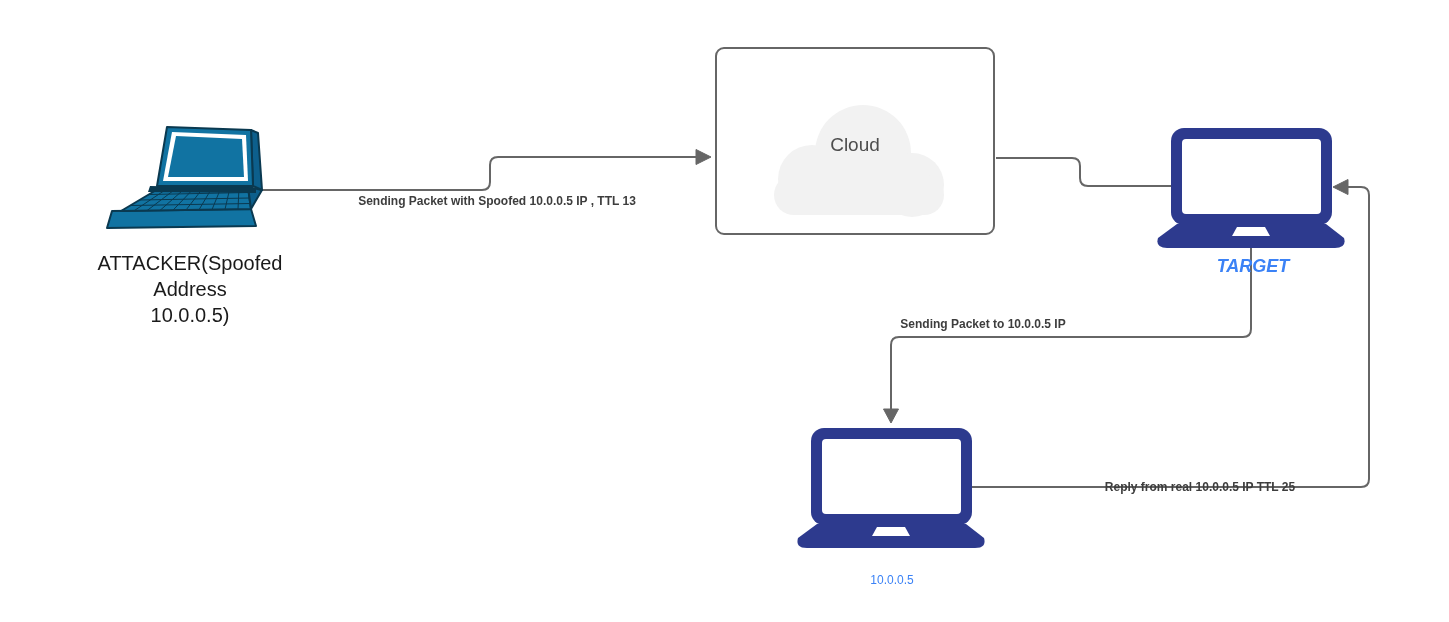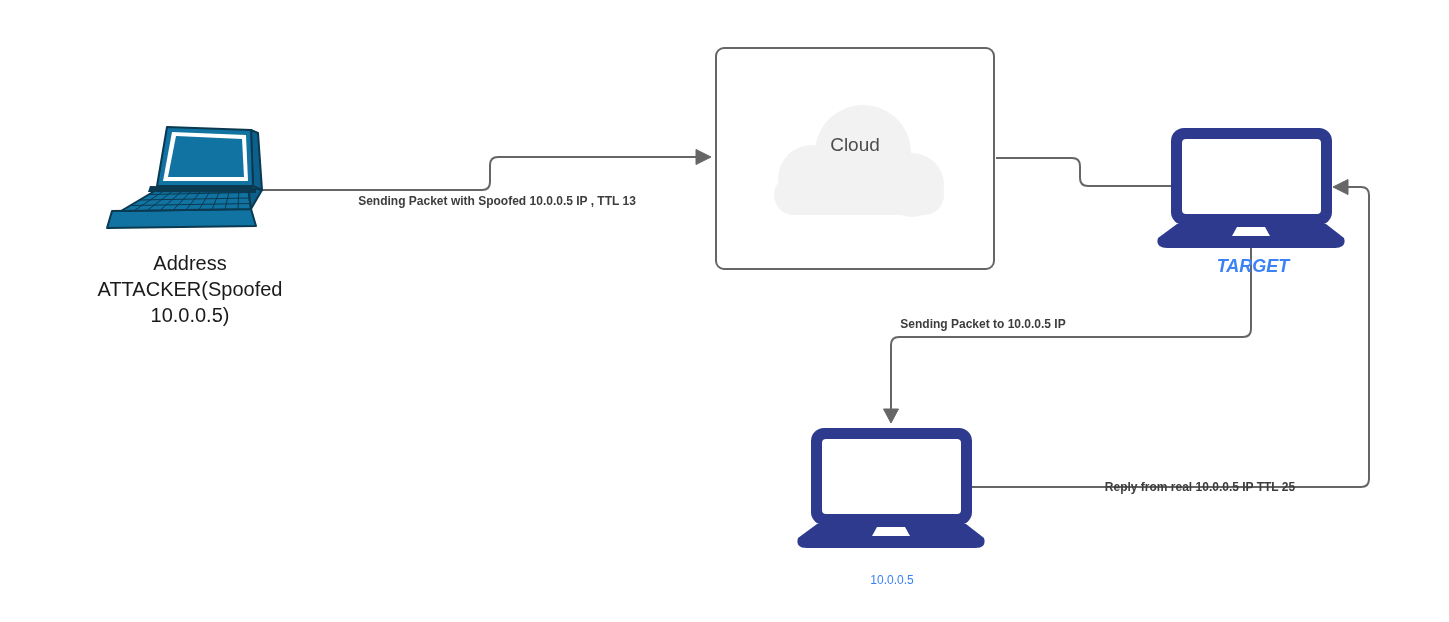--- a/index.html
+++ b/index.html
@@ -39,21 +39,21 @@
     line-height: 26px;
     color: #1a1a1a;
     z-index: 3;
   }
   .attacker-label span { display: block; }
   .target-label { left: 1253px; top: 266px; font-size: 18px; font-weight: bold; font-style: italic; }
   .realhost-label { left: 892px; top: 580px; font-size: 12px; }
   .cloud-box {
     position: absolute;
     left: 715px; top: 47px;
-    width: 280px; height: 223px;
+    width: 280px; height: 188px;
     background: #ffffff;
     border: 2px solid #666666;
     border-radius: 9px;
     box-sizing: border-box;
     z-index: 1;
   }
   .cloud-shape { position: absolute; left: 33px; top: 48px; }
   .cloud-label {
     position: absolute;
     left: 50%; top: 96px;
@@ -138,22 +138,22 @@
   <div class="node" style="left:795px; top:427px; width:192px; height:121px;">
     <svg width="192" height="121" viewBox="0 0 192 121">
       <rect x="16" y="1" width="161" height="97" rx="13" fill="#2d3a8e"></rect>
       <rect x="27" y="12" width="139" height="75" rx="4" fill="#ffffff"></rect>
       <path d="M22,97 H171 L189,111 Q192,121 180,121 H12 Q0,121 3,111 Z" fill="#2d3a8e"></path>
       <path d="M82,100 H110 L115,109 H77 Z" fill="#ffffff"></path>
     </svg>
   </div>
 
   <div class="attacker-label">
+    <span>ATTACKER(Spoofed</span>
     <span>Address</span>
-    <span>ATTACKER(Spoofed</span>
     <span>10.0.0.5)</span>
   </div>
 
   <div class="node-label target-label">TARGET</div>
 
   <div class="node-label realhost-label">10.0.0.5</div>
 
   <div class="edge-label" style="left:497px; top:201px;">Sending Packet with Spoofed 10.0.0.5 IP , TTL 13</div>
 
   <div class="edge-label" style="left:983px; top:324px;">Sending Packet to 10.0.0.5 IP</div>

